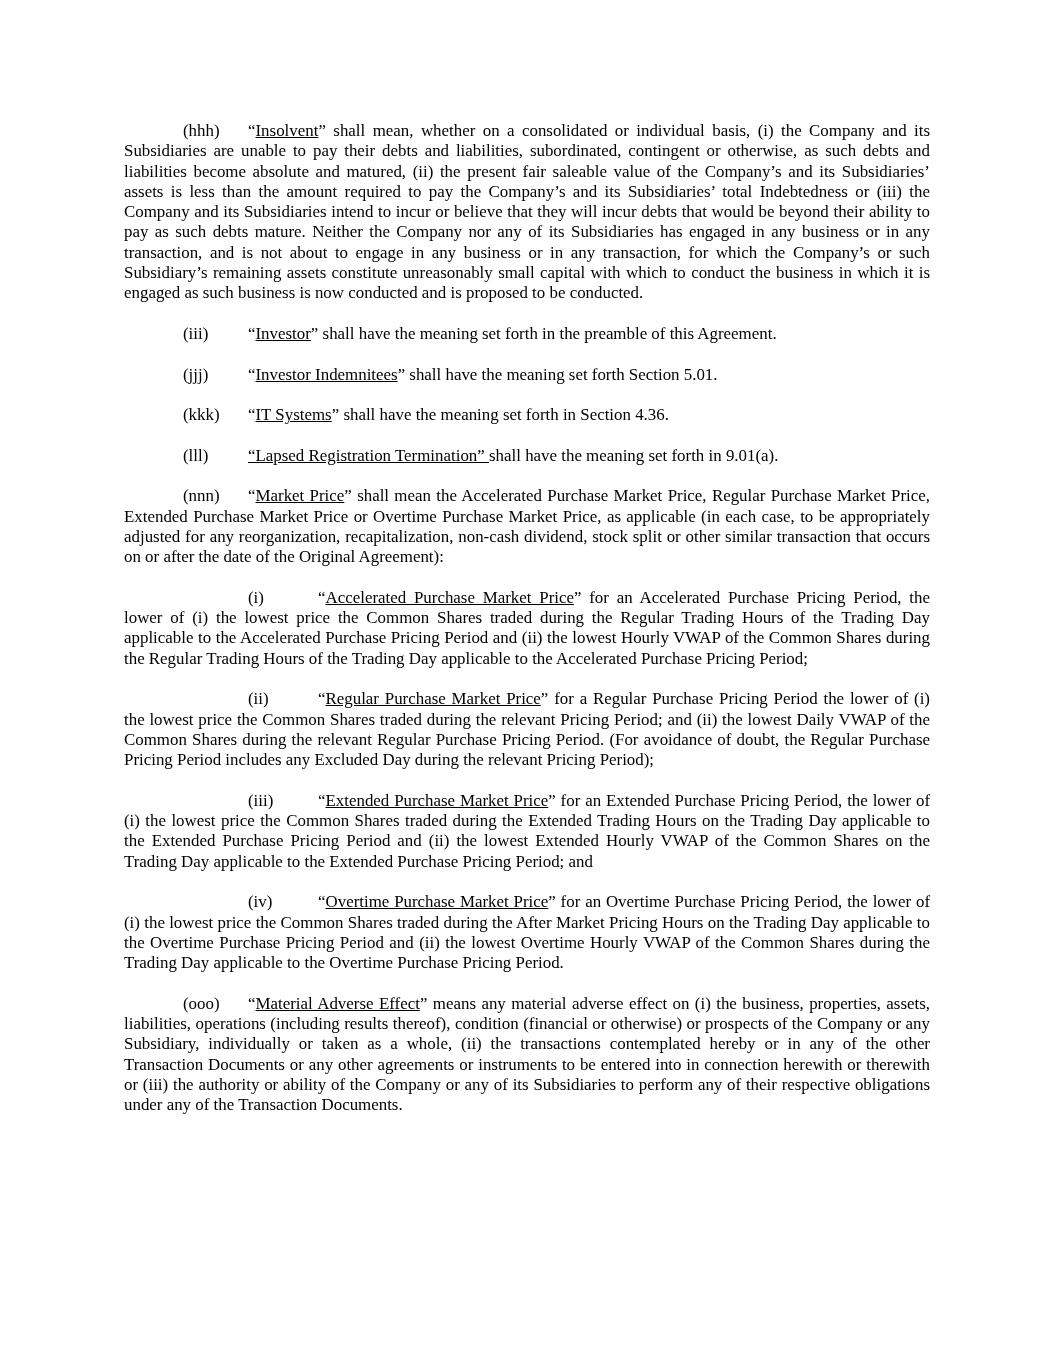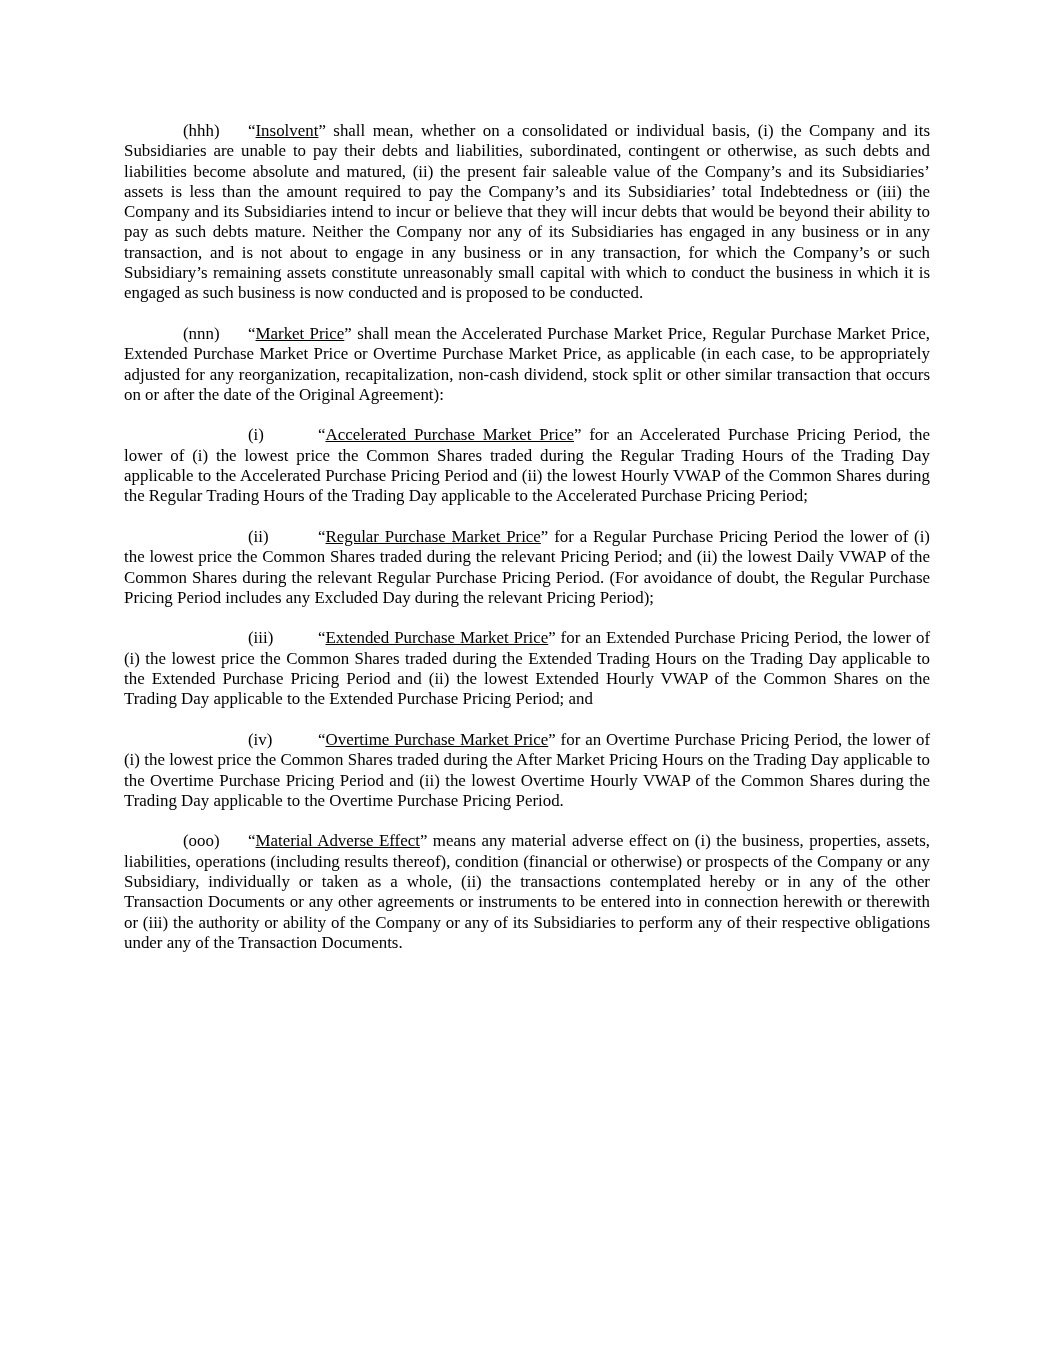--- a/index.html
+++ b/index.html
@@ -40,23 +40,27 @@
   }
 </style>
 </head>
 <body>
 
 <div class="page">
   <div class="content">
 
     <p class="def l1"><span class="label">(hhh)</span><span>“</span><span class="term">Insolvent</span><span>” shall mean, whether on a consolidated or individual basis, (i) the Company and its Subsidiaries are unable to pay their debts and liabilities, subordinated, contingent or otherwise, as such debts and liabilities become absolute and matured, (ii) the present fair saleable value of the Company’s and its Subsidiaries’ assets is less than the amount required to pay the Company’s and its Subsidiaries’ total Indebtedness or (iii) the Company and its Subsidiaries intend to incur or believe that they will incur debts that would be beyond their ability to pay as such debts mature.  Neither the Company nor any of its Subsidiaries has engaged in any business or in any transaction, and is not about to engage in any business or in any transaction, for which the Company’s or such Subsidiary’s remaining assets constitute unreasonably small capital with which to conduct the business in which it is engaged as such business is now conducted and is proposed to be conducted.</span></p>
 
+    <p class="def l1"><span class="label">(iii)</span><span>“</span><span class="term">Investor</span><span>” shall have the meaning set forth in the preamble of this Agreement.</span></p>
 
+    <p class="def l1"><span class="label">(jjj)</span><span>“</span><span class="term">Investor Indemnitees</span><span>” shall have the meaning set forth Section 5.01.</span></p>
 
+    <p class="def l1"><span class="label">(kkk)</span><span>“</span><span class="term">IT Systems</span><span>” shall have the meaning set forth in Section 4.36.</span></p>
 
+    <p class="def l1"><span class="label">(lll)</span><span></span><span class="term">“Lapsed Registration Termination” </span><span>shall have the meaning set forth in 9.01(a).</span></p>
 
 
     <p class="def l1"><span class="label">(nnn)</span><span>“</span><span class="term">Market Price</span><span>” shall mean the Accelerated Purchase Market Price, Regular Purchase Market Price, Extended Purchase Market Price or Overtime Purchase Market Price, as applicable (in each case, to be appropriately adjusted for any reorganization, recapitalization, non-cash dividend, stock split or other similar transaction that occurs on or after the date of the Original Agreement):</span></p>
 
     <p class="def l2"><span class="label">(i)</span><span>“</span><span class="term">Accelerated Purchase Market Price</span><span>” for an Accelerated Purchase Pricing Period, the lower of (i) the lowest price the Common Shares traded during the Regular Trading Hours of the Trading Day applicable to the Accelerated Purchase Pricing Period and (ii) the lowest Hourly VWAP of the Common Shares during the Regular Trading Hours of the Trading Day applicable to the Accelerated Purchase Pricing Period;</span></p>
 
     <p class="def l2"><span class="label">(ii)</span><span>“</span><span class="term">Regular Purchase Market Price</span><span>” for a Regular Purchase Pricing Period the lower of (i) the lowest price the Common Shares traded during the relevant Pricing Period; and (ii) the lowest Daily VWAP of the Common Shares during the relevant Regular Purchase Pricing Period. (For avoidance of doubt, the Regular Purchase Pricing Period includes any Excluded Day during the relevant Pricing Period);</span></p>
 
     <p class="def l2"><span class="label">(iii)</span><span>“</span><span class="term">Extended Purchase Market Price</span><span>” for an Extended Purchase Pricing Period, the lower of (i) the lowest price the Common Shares traded during the Extended Trading Hours on the Trading Day applicable to the Extended Purchase Pricing Period and (ii) the lowest Extended Hourly VWAP of the Common Shares on the Trading Day applicable to the Extended Purchase Pricing Period; and</span></p>
 

